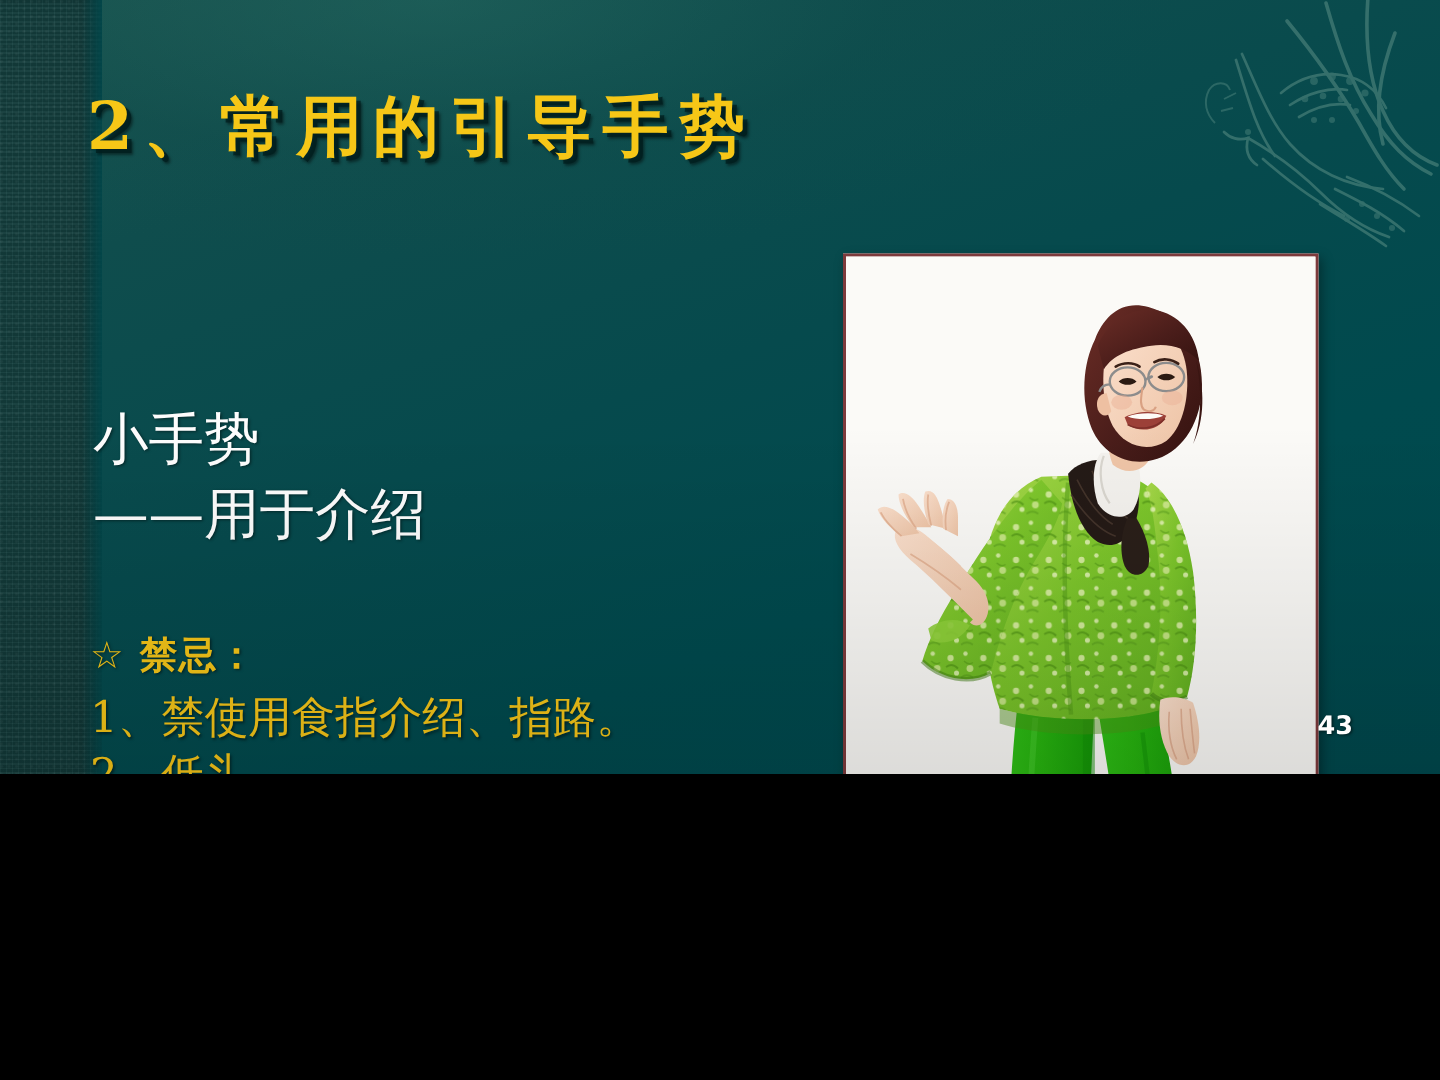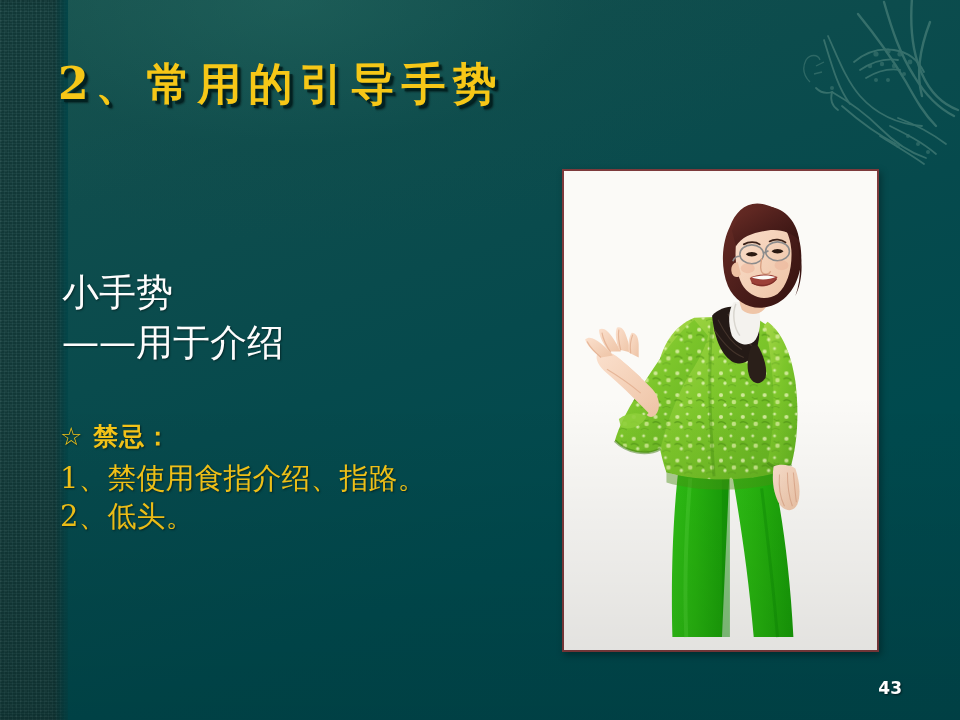--- a/index.html
+++ b/index.html
@@ -1,21 +1,21 @@
 <!DOCTYPE html>
 <html><head>
 <meta charset="utf-8">
 <title>Slide 43</title>
 <style>
   html,body{margin:0;padding:0;background:#000;}
   *{box-sizing:border-box;}
 
   #slide{
     position:relative;
-    width:960px;height:720px;
+    width:960px;height:516px;
     overflow:hidden;
     font-family:"DejaVu Sans","Liberation Sans",sans-serif;
     background:
       linear-gradient(160deg,#1a5450 0%, #0f4d4d 22%, #064a4d 48%, #004a4e 70%, #00484d 100%);
   }
 
   
   #slide .sheen{
     position:absolute;inset:0;
     background:radial-gradient(ellipse 70% 45% at 30% 0%, rgba(40,110,100,.40) 0%, rgba(20,80,76,.18) 45%, rgba(0,0,0,0) 75%);

